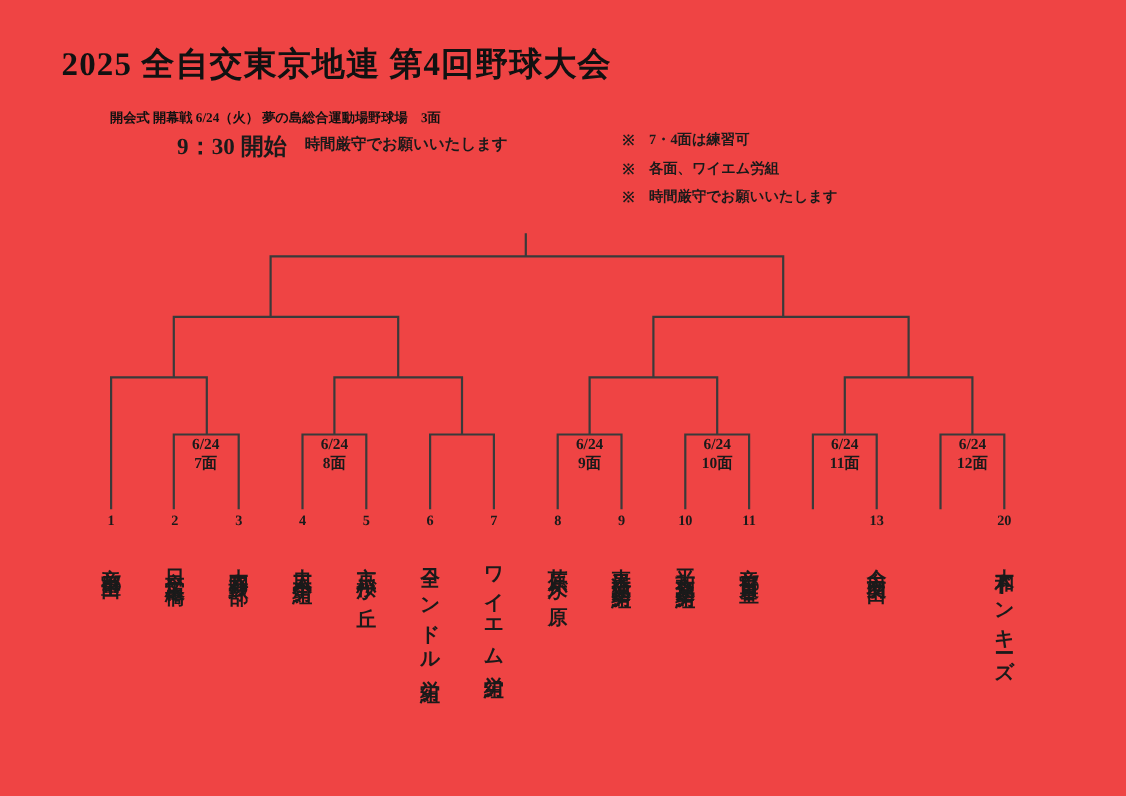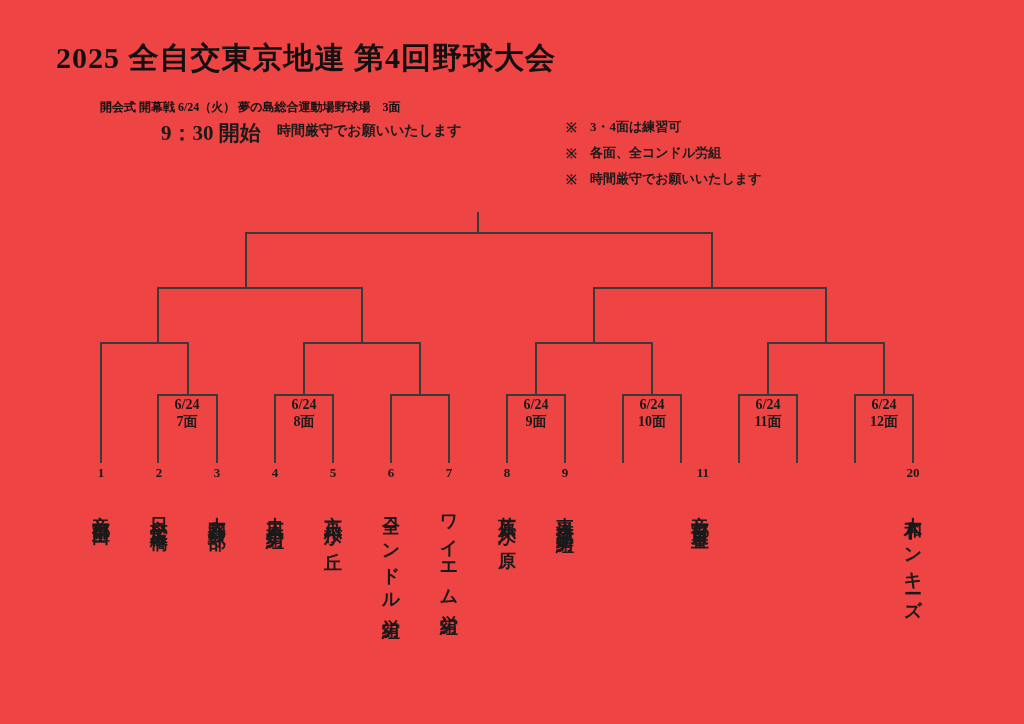--- a/index.html
+++ b/index.html
@@ -29,40 +29,40 @@
   .team-col{position:absolute;top:465px;width:56px;text-align:center;}
   .seed{font-size:13px;font-weight:bold;line-height:16px;}
   .vname{
     display:inline-block;margin-top:21px;
     writing-mode:vertical-rl;text-orientation:mixed;
     font-size:18px;font-weight:bold;letter-spacing:4px;line-height:1;
     white-space:nowrap;
   }
   .t0{left:73px;} .t1{left:131px;} .t2{left:189px;} .t3{left:247px;} .t4{left:305px;}
   .t5{left:363px;} .t6{left:421px;} .t7{left:479px;} .t8{left:537px;} .t9{left:595px;}
-  .t10{left:653px;text-align:right;} .t11{left:711px;} .t12{left:769px;} .t13{left:827px;} .t14{left:885px;}
+  .t10{left:653px;} .t11{left:711px;} .t12{left:769px;} .t13{left:827px;} .t14{left:885px;}
 </style>
 </head>
 <body>
 
 <div class="page">
 
   <div class="abs title">2025 全自交東京地連 第4回野球大会</div>
   <div class="abs subtitle">開会式 開幕戦 6/24（火） 夢の島総合運動場野球場　3面</div>
   <div class="abs start-time">9：30 開始</div>
   <div class="abs start-note">時間厳守でお願いいたします</div>
 
   <div class="abs notes">
     <div class="note-row">
       <span class="note-marker">※</span>
-      <span>3・4面は練習可</span>
+      <span>7・4面は練習可</span>
     </div>
     <div class="note-row">
       <span class="note-marker">※</span>
-      <span>各面、全コンドル労組</span>
+      <span>各面、ワイエム労組</span>
     </div>
     <div class="note-row">
       <span class="note-marker">※</span>
       <span>時間厳守でお願いいたします</span>
     </div>
   </div>
 
   <svg class="abs bracket-svg" width="1024" height="724" viewBox="0 0 1024 724" aria-hidden="true">
     <path fill="none" stroke="#3a3a3a" stroke-width="2" stroke-linecap="square" d="
       M478 213 V233
@@ -165,22 +165,30 @@
     <div class="vname">ワイエム労組</div>
   </div>
   <div class="team-col t7">
     <div class="seed">8</div>
     <div class="vname">荏原久が原</div>
   </div>
   <div class="team-col t8">
     <div class="seed">9</div>
     <div class="vname">東洋交通労組</div>
   </div>
+  <div class="team-col t9">
+    <div class="seed">10</div>
+    <div class="vname">平和交通労組</div>
+  </div>
   <div class="team-col t10">
     <div class="seed">11</div>
     <div class="vname">帝都日暮里</div>
+  </div>
+  <div class="team-col t12">
+    <div class="seed">13</div>
+    <div class="vname">全自交羽田</div>
   </div>
   <div class="team-col t14">
     <div class="seed">20</div>
     <div class="vname">大和ドンキーズ</div>
   </div>
 
 </div>
 
 </body></html>

